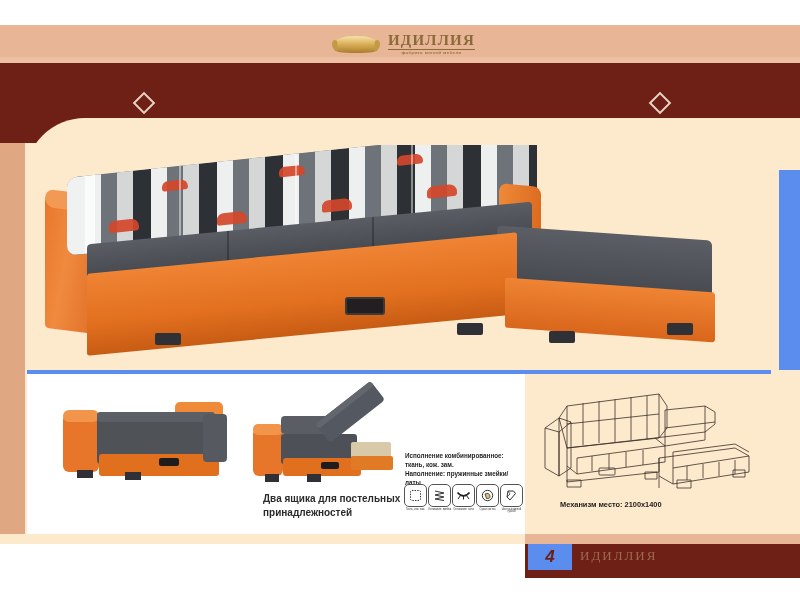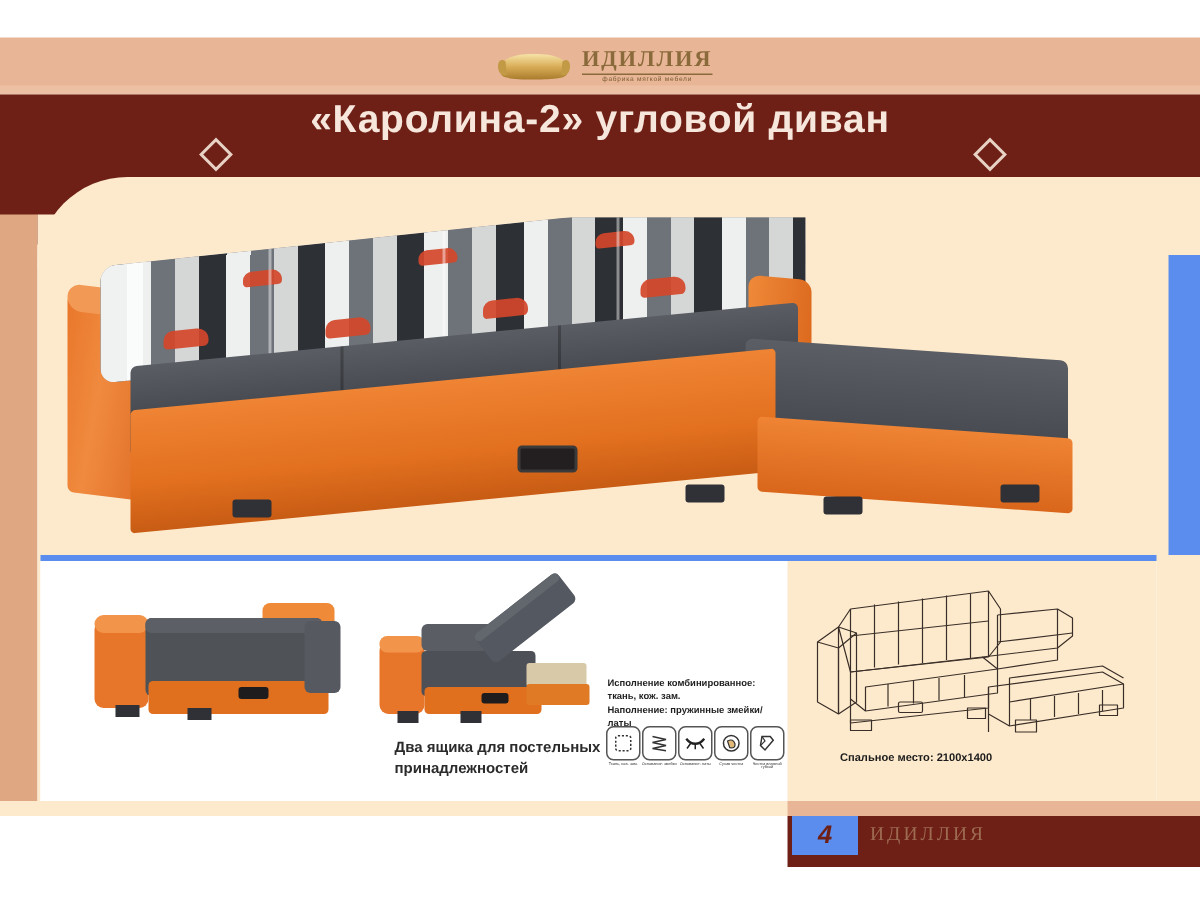--- a/index.html
+++ b/index.html
@@ -182,21 +182,20 @@
     <div class="logo-text">
       <div class="logo-name">ИДИЛЛИЯ</div>
       <div class="logo-rule"></div>
       <div class="logo-sub">фабрика мягкой мебели</div>
     </div>
   </div>
 
   <div class="title-band"></div>
   <div class="title-diamond left"></div>
   <div class="title-diamond right"></div>
-  <div class="title-text">«Каролина-2» угловой диван</div>
 
   <div class="left-col"></div>
   <div class="field"></div>
   <div class="title-band-inner-cut"></div>
 
   <div class="photo-area">
     <div class="sofa">
 
       <div class="s-arm-left"></div>
       <div class="s-arm-left-top"></div>
@@ -353,21 +352,21 @@
           <path d="M122 100 L122 112"></path>
           <rect x="30" y="104" width="14" height="7"></rect>
           <rect x="108" y="96" width="12" height="7"></rect>
           <rect x="140" y="104" width="14" height="8"></rect>
           <rect x="196" y="94" width="12" height="7"></rect>
         </g>
       </svg>
     </div>
 
     <div class="dims">
-      <div class="dims-line">Спальное место: 2100х1400</div>
+      <div class="dims-line">Механизм место: 2100х1400</div>
     </div>
   </div>
 
   <div class="footer-peach"></div>
   <div class="footer-bar"></div>
   <div class="footer-peach-l"></div>
   <div class="footer-white-l"></div>
   <div class="page-num-box">
     <span class="page-num">4</span>
   </div>

